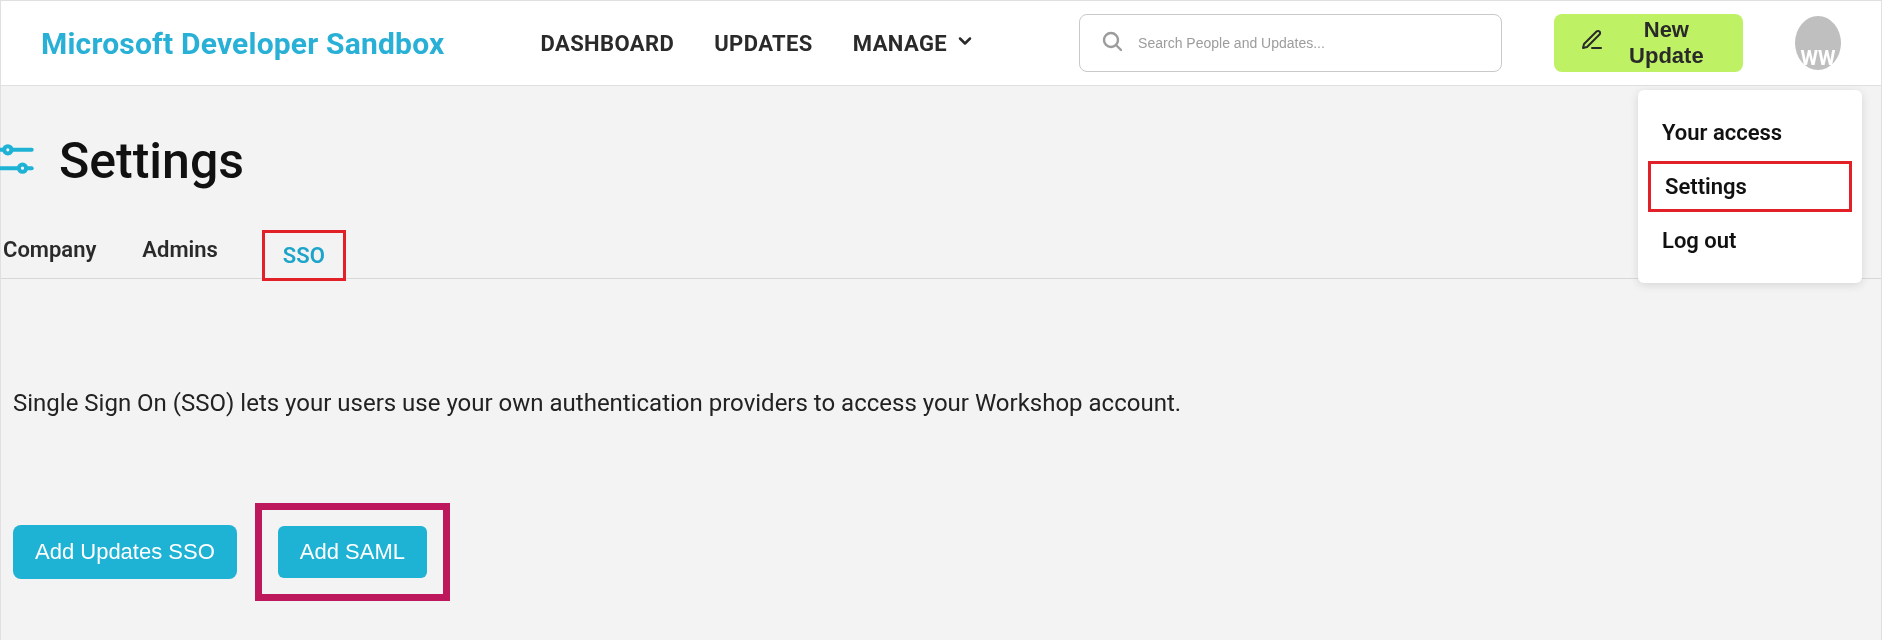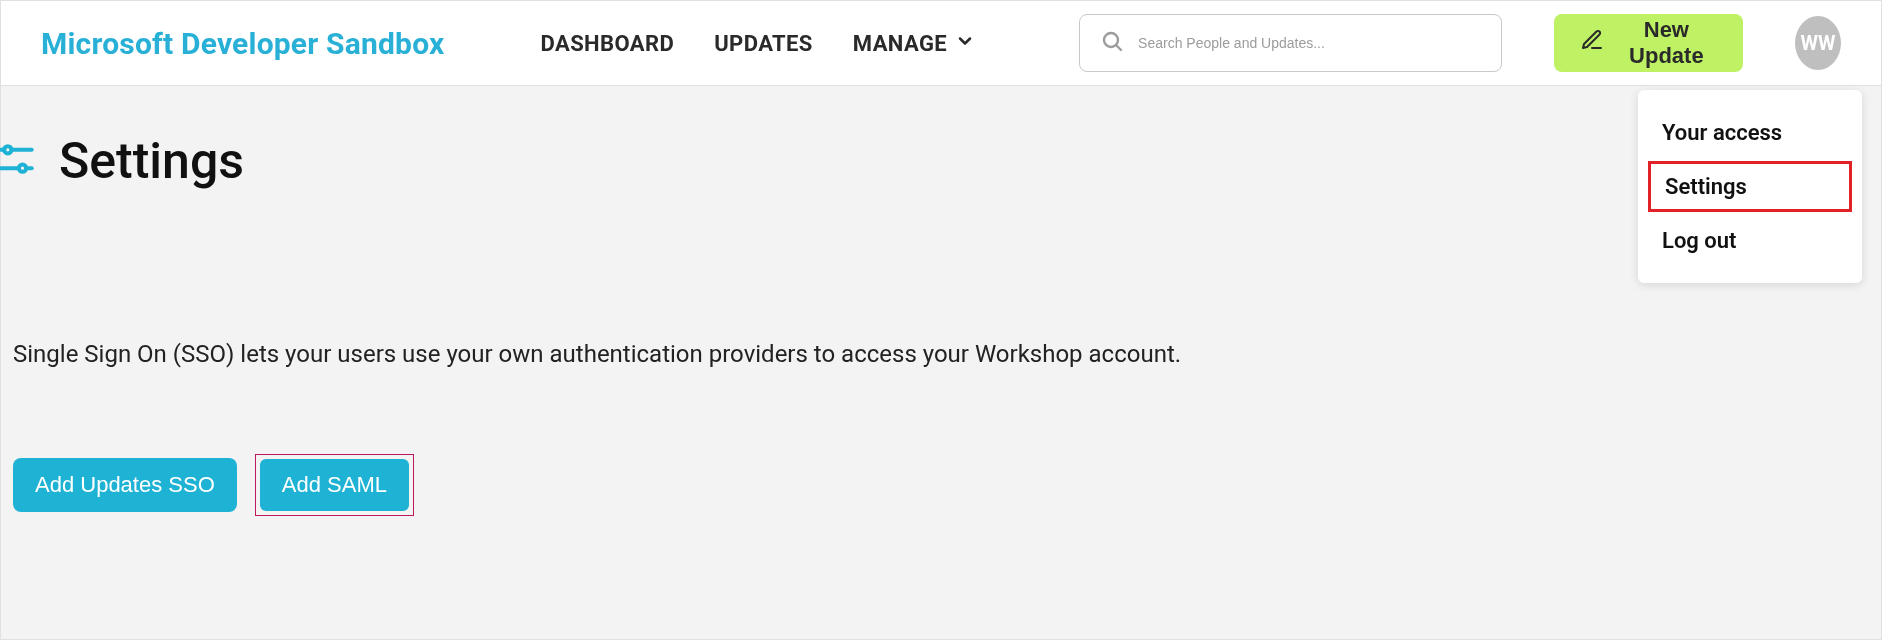--- a/index.html
+++ b/index.html
@@ -80,21 +80,21 @@
     }
     .avatar {
       width: 54px;
       height: 54px;
       border-radius: 50%;
       background: #bfbfbf;
       color: #fff;
       font-weight: 700;
       font-size: 20px;
       display: flex;
-      align-items: center;
+      align-items: flex-end;
       justify-content: center;
       cursor: pointer;
     }
     .page-body {
       background: #f3f3f3;
       min-height: calc(100% - 86px);
       padding: 0;
       border: 1px solid #e0e0e0;
       border-top: none;
     }
@@ -152,23 +152,23 @@
       background: #1eb2d5;
       color: #fff;
       border: none;
       border-radius: 8px;
       font-size: 22px;
       font-weight: 500;
       padding: 14px 22px;
       cursor: pointer;
     }
     .btn-highlight {
-      border: 1px solid #be185d;
+      border: 7px solid #be185d;
       border-radius: 0;
-      padding: 4px;
+      padding: 16px;
     }
     .btn-highlight .primary-btn {
       border-radius: 6px;
       padding: 13px 22px;
     }
     .dropdown {
       position: absolute;
       top: 90px;
       right: 20px;
       width: 224px;
@@ -245,20 +245,27 @@
           <line x1="9" y1="7" x2="20" y2="7"></line>
           <line x1="1" y1="7" x2="5" y2="7"></line>
         <circle cx="15" cy="17" r="2"></circle>
           <line x1="17" y1="17" x2="20" y2="17"></line>
           <line x1="1" y1="17" x2="13" y2="17"></line>
       </svg>
     </span>
     <h1 class="settings-title">Settings</h1>
   </div>
 
+  <div class="tabs">
+    <div class="tab">Company</div>
+    <div class="tab">Admins</div>
+    <div class="tab-highlight">
+      <div class="tab active" style="padding:0">SSO</div>
+    </div>
+  </div>
 
   <div class="content-area">
     <p class="sso-text">Single Sign On (SSO) lets your users use your own authentication providers to access your Workshop account.</p>
     <div class="btn-row">
       <button class="primary-btn">Add Updates SSO</button>
       <div class="btn-highlight">
         <button class="primary-btn">Add SAML</button>
       </div>
     </div>
   </div>

